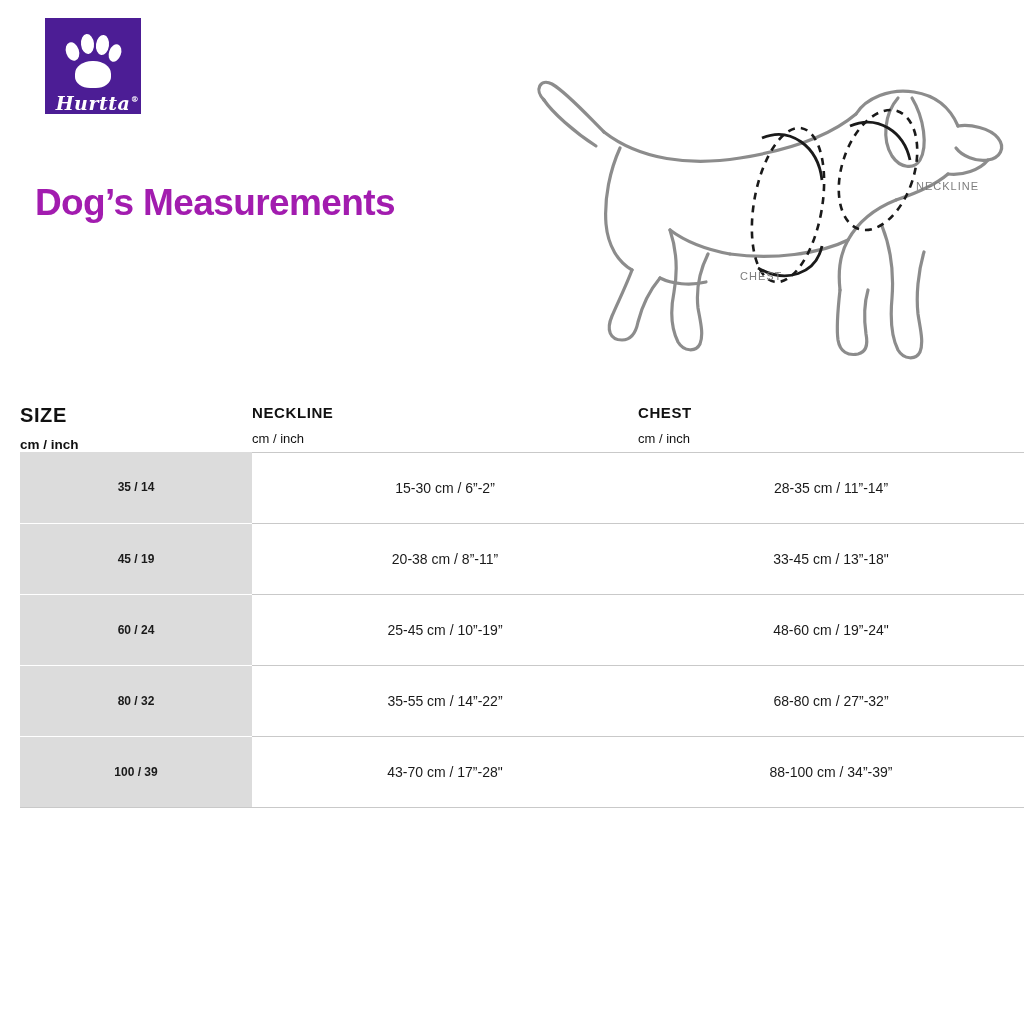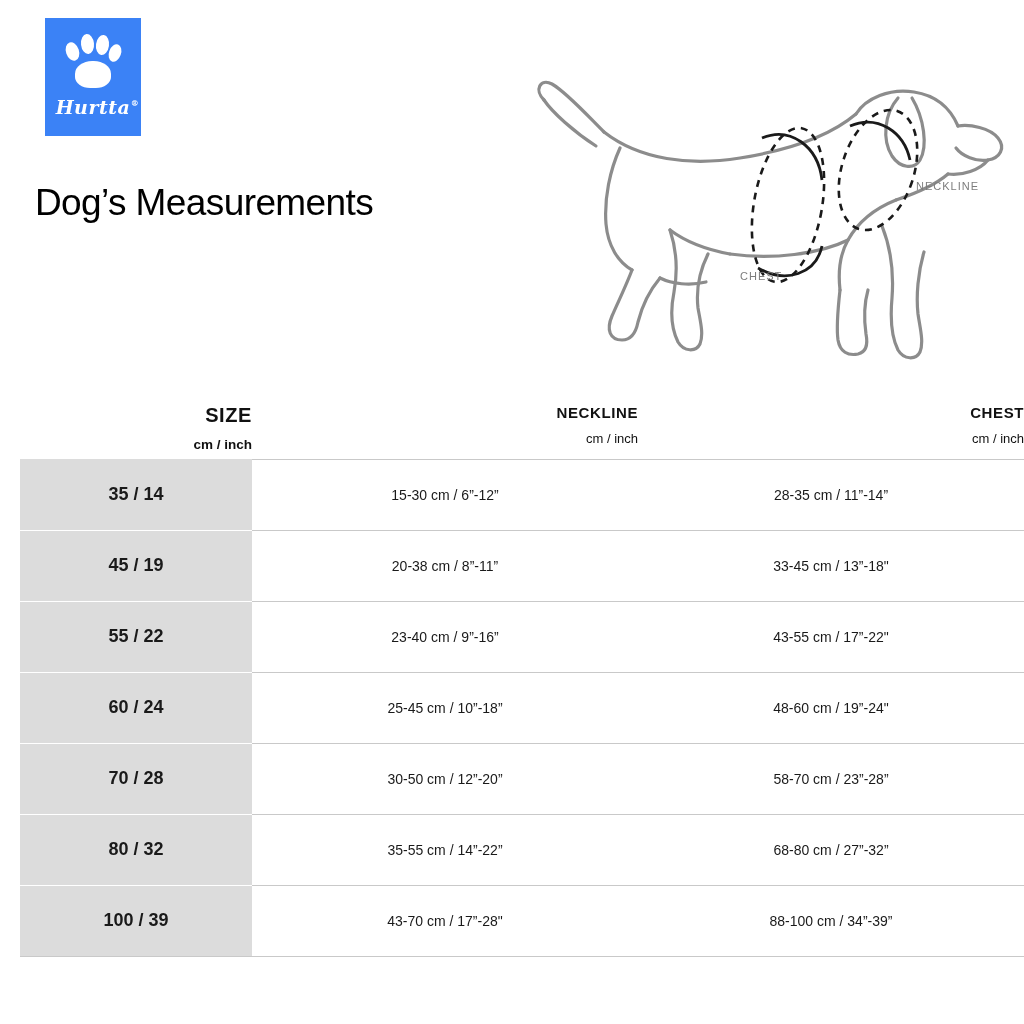--- a/index.html
+++ b/index.html
@@ -20,22 +20,22 @@
   .header {
     position: relative;
     height: 390px;
   }
 
   .logo {
     position: absolute;
     left: 45px;
     top: 18px;
     width: 96px;
-    height: 118px;
-    background: #3b82f6;
+    height: 96px;
+    background: #4c1d95;
     display: flex;
     flex-direction: column;
     align-items: center;
     justify-content: flex-start;
     padding-top: 10px;
     box-sizing: border-box;
   }
   .paw {
     position: relative;
     width: 58px;
@@ -69,24 +69,24 @@
     top: 2px;
     right: -9px;
     font-style: normal;
   }
 
   .title {
     position: absolute;
     left: 35px;
     top: 180px;
     font-size: 37px;
-    font-weight: normal;
+    font-weight: bold;
     line-height: 1.25;
     letter-spacing: -0.6px;
-    color: #000000;
+    color: #a21caf;
     margin: 0;
   }
   .title .l2 { display: block; }
 
   .illustration {
     position: absolute;
     left: 500px;
     top: 40px;
     width: 524px;
     height: 345px;
@@ -103,22 +103,22 @@
     border-collapse: collapse;
     width: 1004px;
     margin-left: 20px;
     table-layout: fixed;
   }
   table.size-table col.c-size { width: 232px; }
   table.size-table col.c-neck { width: 386px; }
   table.size-table col.c-chest { width: 386px; }
 
   .size-table thead th {
-    text-align: right;
-    padding: 14px 0 7px 0;
+    text-align: left;
+    padding: 14px 0 0 0;
     border: none;
     vertical-align: top;
   }
   .hdr-main {
     display: block;
     font-size: 20px;
     font-weight: bold;
     letter-spacing: 0.6px;
     color: #111111;
   }
@@ -136,21 +136,21 @@
     height: 68px;
     border-top: 1px solid #c9c9c9;
     font-size: 14px;
     text-align: center;
     color: #1a1a1a;
   }
   .size-table tbody tr:last-child td { border-bottom: 1px solid #c9c9c9; }
   .size-table tbody td.size-cell {
     background: #dcdcdc;
     font-weight: bold;
-    font-size: 18px;
+    font-size: 12px;
     border-top: 1px solid #ffffff;
     border-bottom: 1px solid #ffffff;
   }
   .size-table tbody tr:first-child td.size-cell { border-top: none; }
   .size-table tbody td.val-cell { background: #ffffff; }
 </style>
 </head>
 <body>
 
 <div class="header">
@@ -241,42 +241,32 @@
         </th>
         <th class="hdr-chest">
           <span class="hdr-main">CHEST</span>
           <span class="hdr-sub">cm / inch</span>
         </th>
       </tr>
     </thead>
     <tbody>
       <tr>
         <td class="size-cell">35 / 14</td>
-        <td class="val-cell">15-30 cm / 6”-12”</td>
+        <td class="val-cell">15-30 cm / 6”-2”</td>
         <td class="val-cell">28-35 cm / 11”-14”</td>
       </tr>
       <tr>
         <td class="size-cell">45 / 19</td>
         <td class="val-cell">20-38 cm / 8”-11”</td>
         <td class="val-cell">33-45 cm / 13”-18"</td>
       </tr>
       <tr>
-        <td class="size-cell">55 / 22</td>
-        <td class="val-cell">23-40 cm / 9”-16”</td>
-        <td class="val-cell">43-55 cm / 17”-22"</td>
-      </tr>
-      <tr>
         <td class="size-cell">60 / 24</td>
-        <td class="val-cell">25-45 cm / 10”-18”</td>
+        <td class="val-cell">25-45 cm / 10”-19”</td>
         <td class="val-cell">48-60 cm / 19”-24"</td>
-      </tr>
-      <tr>
-        <td class="size-cell">70 / 28</td>
-        <td class="val-cell">30-50 cm / 12”-20”</td>
-        <td class="val-cell">58-70 cm / 23”-28”</td>
       </tr>
       <tr>
         <td class="size-cell">80 / 32</td>
         <td class="val-cell">35-55 cm / 14”-22”</td>
         <td class="val-cell">68-80 cm / 27”-32”</td>
       </tr>
       <tr>
         <td class="size-cell">100 / 39</td>
         <td class="val-cell">43-70 cm / 17”-28"</td>
         <td class="val-cell">88-100 cm / 34”-39”</td>

